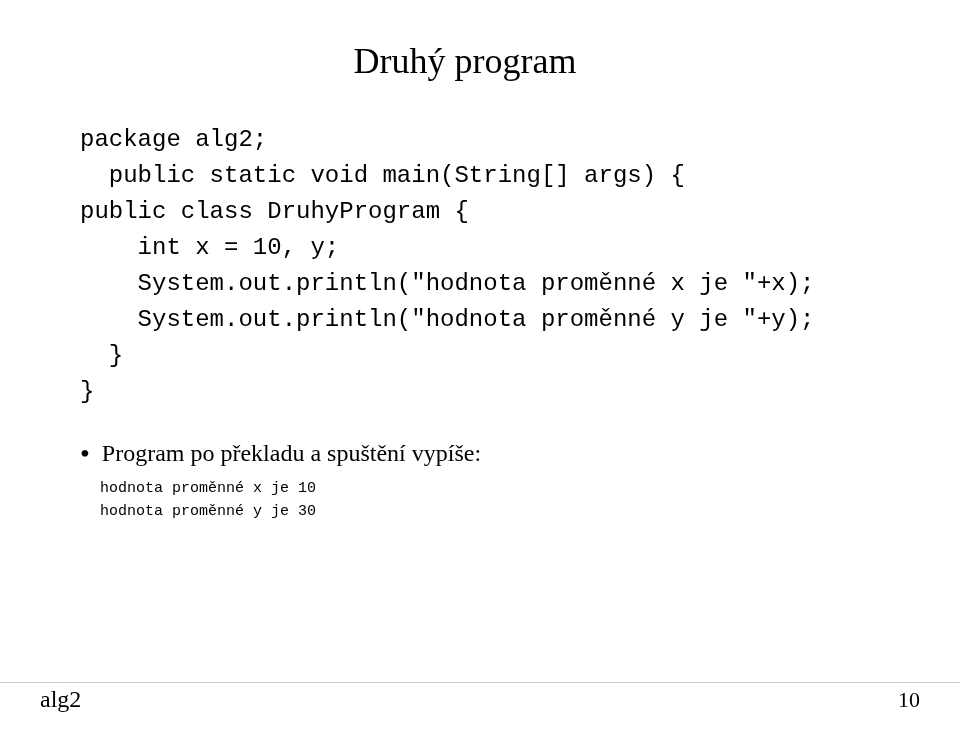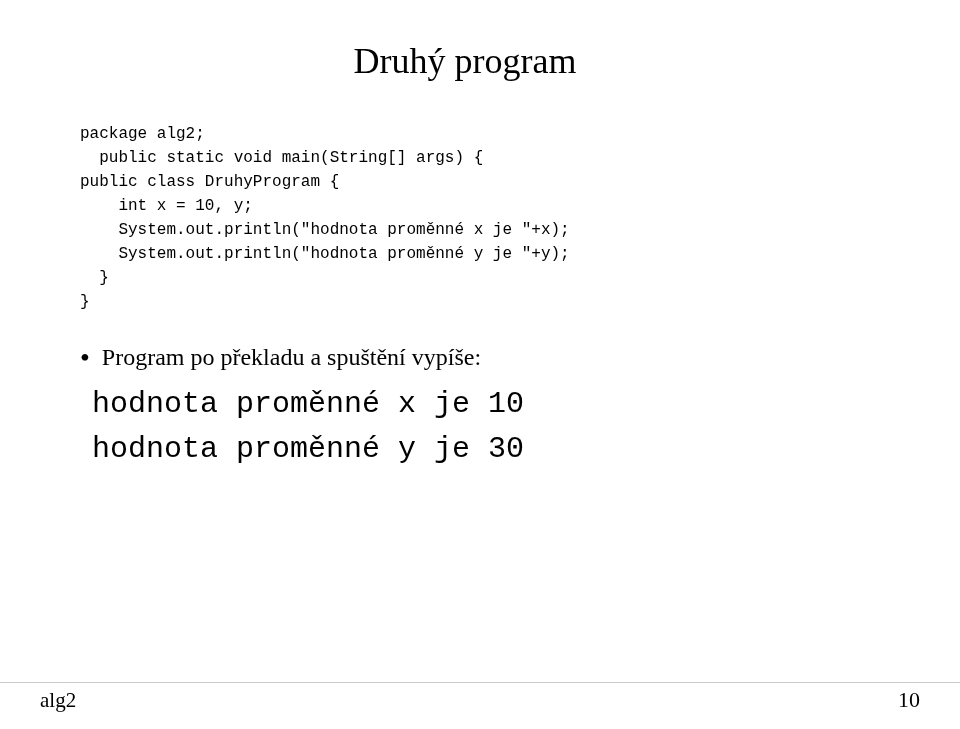--- a/index.html
+++ b/index.html
@@ -29,21 +29,21 @@
       text-align: center;
       font-size: 36px;
       font-weight: normal;
       color: #000000;
       margin-bottom: 40px;
       font-family: 'Times New Roman', Times, serif;
     }
 
     .code-block {
       font-family: 'Courier New', Courier, monospace;
-      font-size: 16px;
+      font-size: 24px;
       line-height: 1.5;
       color: #000000;
       margin-left: 20px;
       margin-bottom: 30px;
     }
 
     .code-line {
       display: block;
       white-space: pre;
     }
@@ -69,42 +69,42 @@
       flex-shrink: 0;
     }
 
     .bullet-text {
       font-size: 24px;
       font-family: Liberation Serif, serif;
     }
 
     .output-code {
       font-family: 'Courier New', Courier, monospace;
-      font-size: 30px;
+      font-size: 15px;
       line-height: 1.5;
-      margin-left: 12px;
+      margin-left: 20px;
       margin-top: 4px;
     }
 
     .footer {
       position: absolute;
       bottom: 16px;
       left: 0;
       right: 0;
       display: flex;
       justify-content: space-between;
       align-items: center;
       padding: 0 40px;
       font-family: 'Times New Roman', Times, serif;
       font-size: 18px;
       color: #000000;
     }
 
     .footer-left {
-      font-size: 21px;
+      font-size: 24px;
     }
 
     .footer-right {
       font-size: 22px;
     }
 
     .divider-line {
       position: absolute;
       bottom: 46px;
       left: 0;

